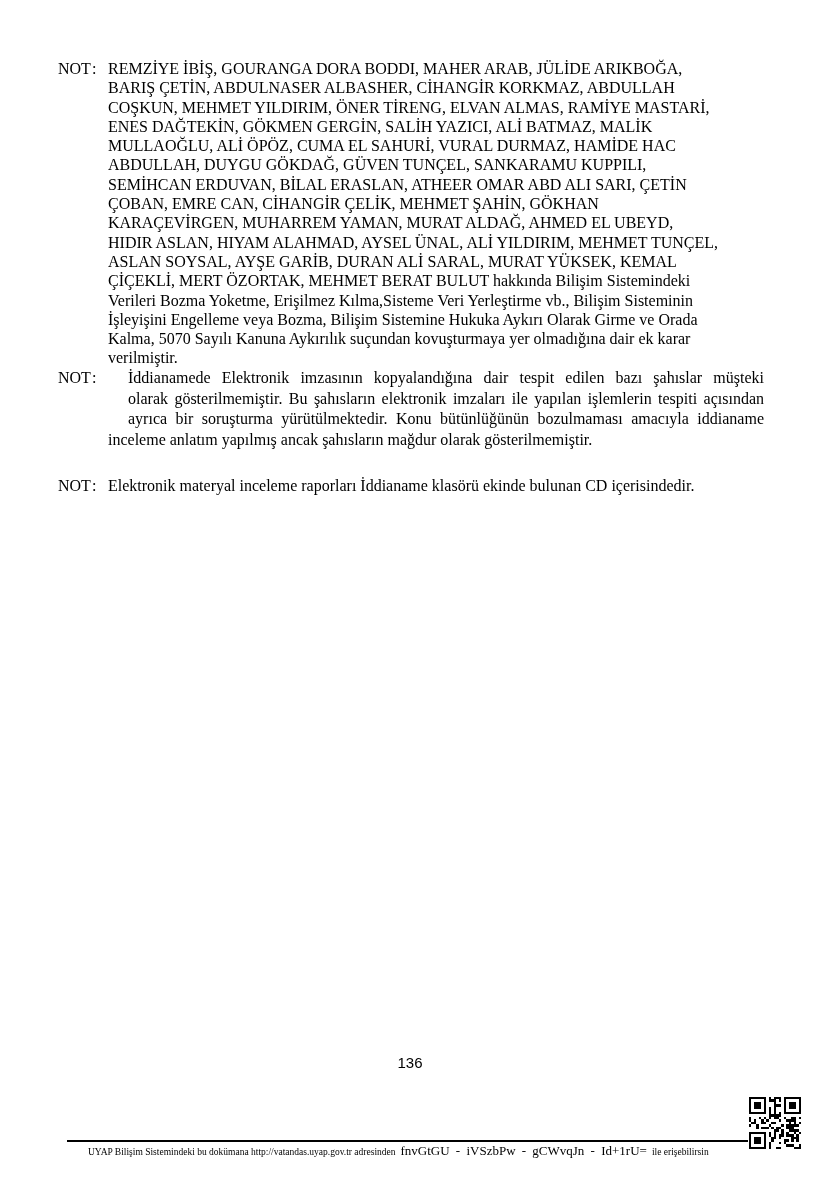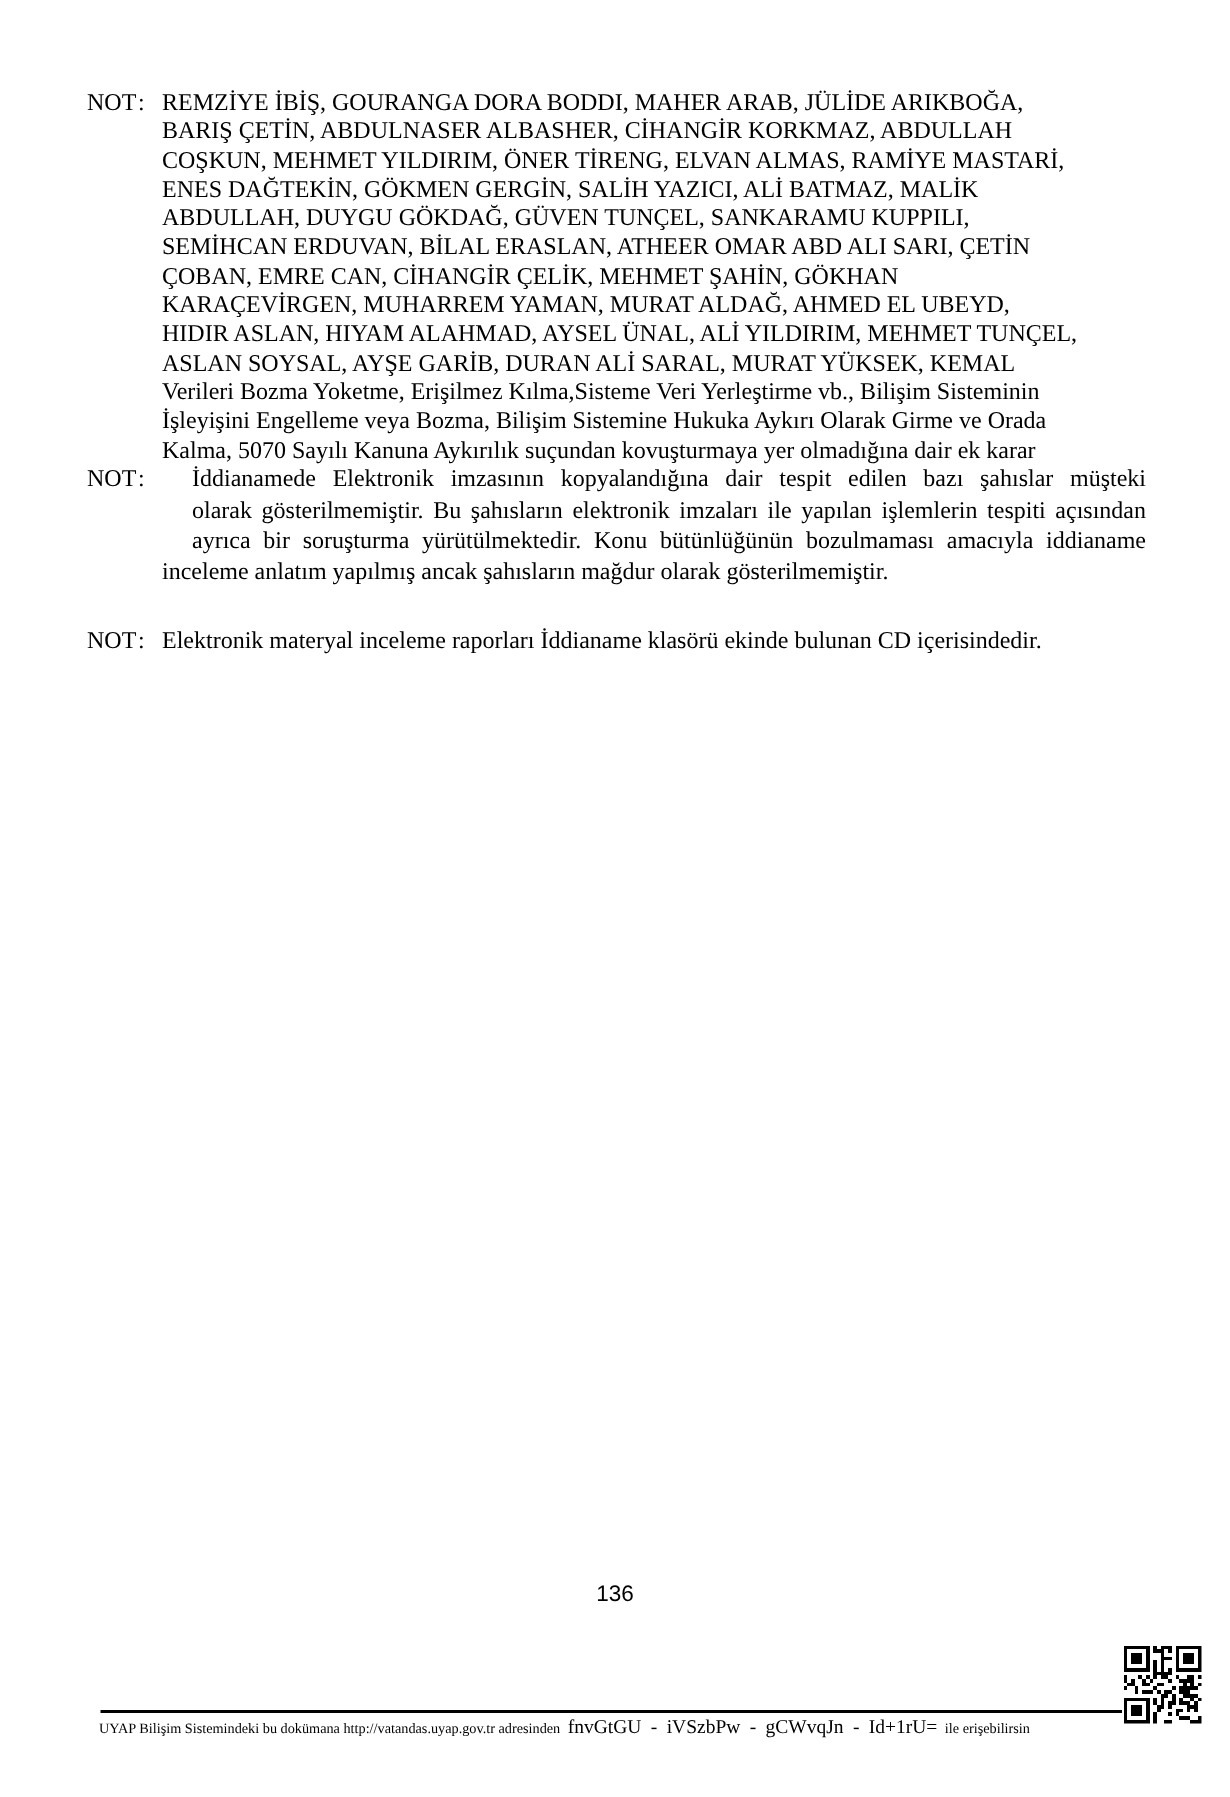--- a/index.html
+++ b/index.html
@@ -63,21 +63,21 @@
   .footer-rule {
     position: absolute;
     left: 67px;
     top: 1140px;
     width: 681px;
     height: 2px;
     background: #000000;
   }
   .footer {
     position: absolute;
-    left: 66px;
+    left: 88px;
     top: 1143px;
     width: 670px;
     display: flex;
     align-items: baseline;
     gap: 5px;
     white-space: nowrap;
     text-align: right;
   }
   .f-small {
     font-family: "Liberation Serif", serif;
@@ -105,29 +105,32 @@
   <div class="content">
 
     <div class="note block1">
       <div class="note-label">NOT</div>
       <div class="note-sep">:</div>
       <div class="note-text">
           <div>REMZİYE İBİŞ, GOURANGA DORA BODDI, MAHER ARAB, JÜLİDE ARIKBOĞA,</div>
           <div>BARIŞ ÇETİN, ABDULNASER ALBASHER, CİHANGİR KORKMAZ, ABDULLAH</div>
           <div>COŞKUN, MEHMET YILDIRIM, ÖNER TİRENG, ELVAN ALMAS, RAMİYE MASTARİ,</div>
           <div>ENES DAĞTEKİN, GÖKMEN GERGİN, SALİH YAZICI, ALİ BATMAZ, MALİK</div>
+          <div>MULLAOĞLU, ALİ ÖPÖZ, CUMA EL SAHURİ, VURAL DURMAZ, HAMİDE HAC</div>
           <div>ABDULLAH, DUYGU GÖKDAĞ, GÜVEN TUNÇEL, SANKARAMU KUPPILI,</div>
           <div>SEMİHCAN ERDUVAN, BİLAL ERASLAN, ATHEER OMAR ABD ALI SARI, ÇETİN</div>
           <div>ÇOBAN, EMRE CAN, CİHANGİR ÇELİK, MEHMET ŞAHİN, GÖKHAN</div>
           <div>KARAÇEVİRGEN, MUHARREM YAMAN, MURAT ALDAĞ, AHMED EL UBEYD,</div>
           <div>HIDIR ASLAN, HIYAM ALAHMAD, AYSEL ÜNAL, ALİ YILDIRIM, MEHMET TUNÇEL,</div>
           <div>ASLAN SOYSAL, AYŞE GARİB, DURAN ALİ SARAL, MURAT YÜKSEK, KEMAL</div>
+          <div>ÇİÇEKLİ, MERT ÖZORTAK, MEHMET BERAT BULUT hakkında Bilişim Sistemindeki</div>
           <div>Verileri Bozma Yoketme, Erişilmez Kılma,Sisteme Veri Yerleştirme vb., Bilişim Sisteminin</div>
           <div>İşleyişini Engelleme veya Bozma, Bilişim Sistemine Hukuka Aykırı Olarak Girme ve Orada</div>
           <div>Kalma, 5070 Sayılı Kanuna Aykırılık suçundan kovuşturmaya yer olmadığına dair ek karar</div>
+          <div>verilmiştir.</div>
         </div>
     </div>
 
     <div class="note block2">
       <div class="note-label">NOT</div>
       <div class="note-sep">:</div>
       <div class="note-text justified">
           <div>İddianamede Elektronik imzasının kopyalandığına dair tespit edilen bazı şahıslar müşteki</div>
           <div>olarak gösterilmemiştir. Bu şahısların elektronik imzaları ile yapılan işlemlerin tespiti açısından</div>
           <div>ayrıca bir soruşturma yürütülmektedir. Konu bütünlüğünün bozulmaması amacıyla iddianame</div>

